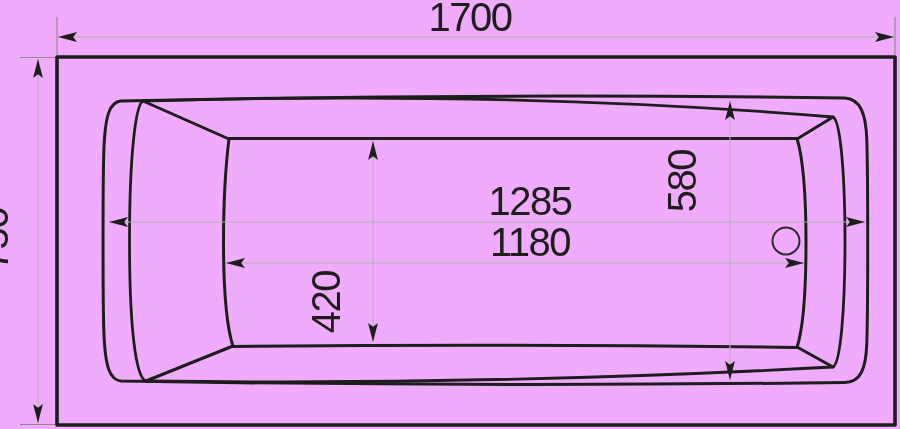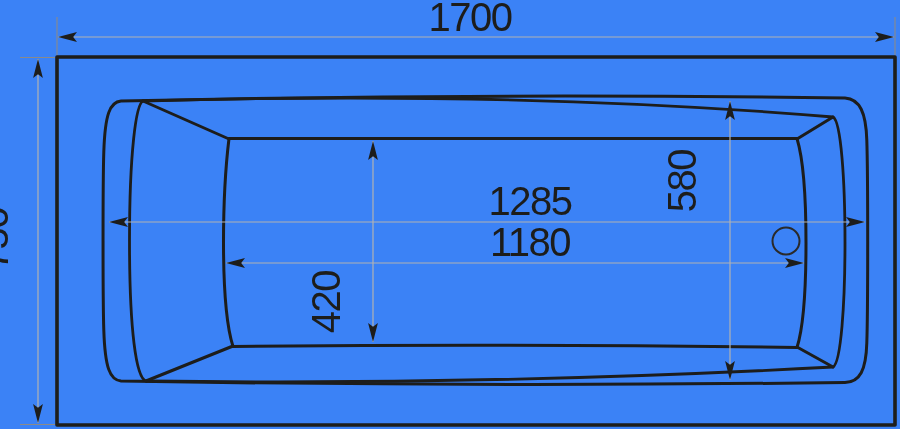--- a/index.html
+++ b/index.html
@@ -4,21 +4,21 @@
 <style>
   html, body {
     margin: 0;
     padding: 0;
     background: #ffffff;
   }
   .canvas {
     position: relative;
     width: 900px;
     height: 429px;
-    background: #3b82f6;
+    background: #f0abfc;
     overflow: hidden;
   }
   svg { display: block; }
   .contour {
     fill: none;
     stroke: #1d1d1b;
     stroke-linejoin: round;
     stroke-linecap: round;
   }
   .dimline {

